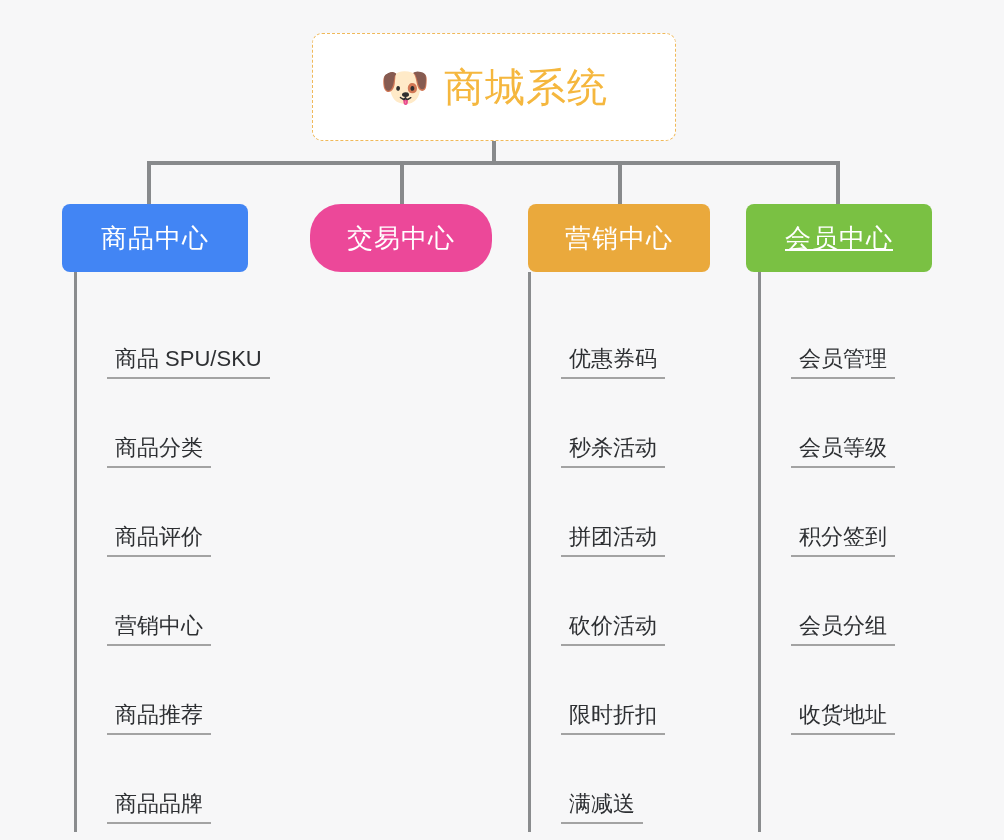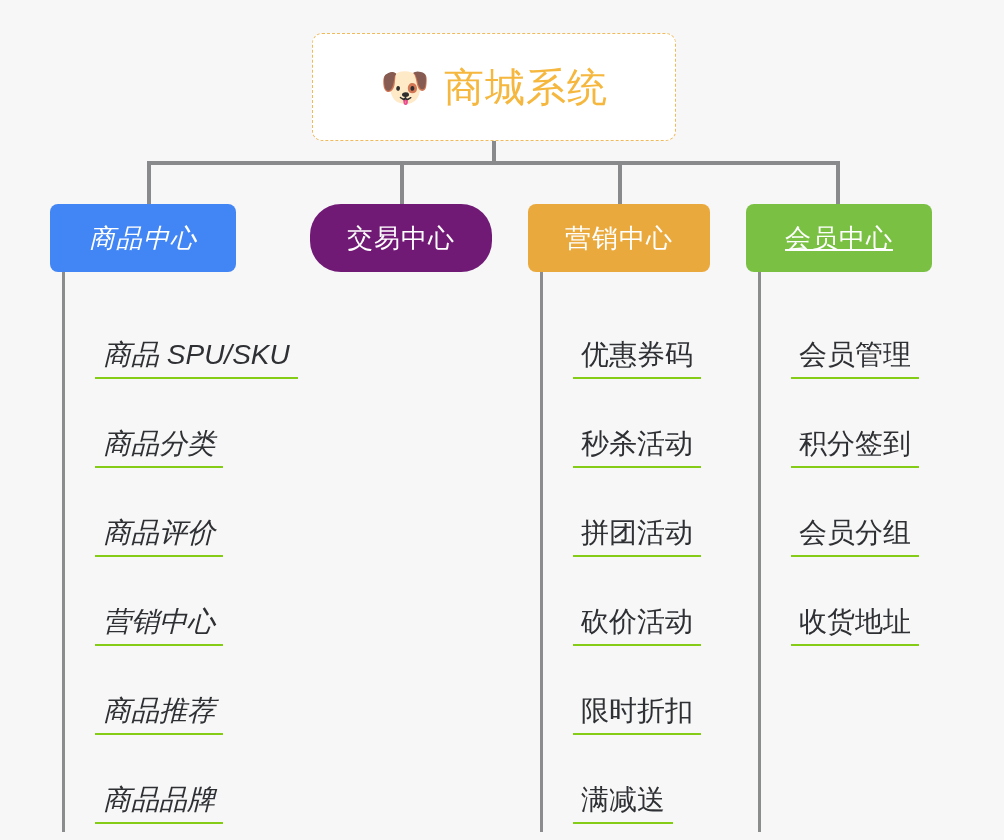--- a/index.html
+++ b/index.html
@@ -94,22 +94,22 @@
   .leaf {
     position: relative;
     height: 89px;
     display: flex;
     align-items: flex-end;
   }
   .leaf-label {
     display: inline-block;
     margin-left: 33px;
     padding: 0 8px 6px 8px;
-    border-bottom: 2px solid #84cc16;
-    font-size: 28px;
+    border-bottom: 2px solid #a3a3a3;
+    font-size: 22px;
     color: #2e3033;
     white-space: nowrap;
     line-height: 1.15;
   }
 </style>
 </head>
 <body>
 
 <div id="canvas">
 
@@ -120,21 +120,21 @@
 
   <div class="conn conn-v" style="left:492px; top:141px; height:24px;"></div>
 
   <div class="conn conn-h" style="left:148px; top:161px; width:692px;"></div>
 
   <div class="conn conn-v" style="left:147px; top:161px; height:45px;"></div>
   <div class="conn conn-v" style="left:400px; top:161px; height:45px;"></div>
   <div class="conn conn-v" style="left:618px; top:161px; height:45px;"></div>
   <div class="conn conn-v" style="left:836px; top:161px; height:45px;"></div>
 
-  <div class="column" style="left:50px; width:186px;font-style:italic;">
+  <div class="column" style="left:62px; width:186px;">
     <div class="cat-box" style="width:186px; background:#4285f4;">
       <span>商品中心</span>
     </div>
     <div class="leaf-stack" style="margin-left:12px;">
       <div class="leaf-trunk" style="height:560px;"></div>
       <div class="leaf">
         <span class="leaf-label">商品 SPU/SKU</span>
       </div>
       <div class="leaf">
         <span class="leaf-label">商品分类</span>
@@ -148,30 +148,30 @@
       <div class="leaf">
         <span class="leaf-label">商品推荐</span>
       </div>
       <div class="leaf">
         <span class="leaf-label">商品品牌</span>
       </div>
     </div>
   </div>
 
   <div class="column" style="left:310px; width:182px;">
-    <div class="cat-box" style="width:182px; background:#701a75;border-radius:31px;">
+    <div class="cat-box" style="width:182px; background:#ec4899;border-radius:31px;">
       <span>交易中心</span>
     </div>
   </div>
 
   <div class="column" style="left:528px; width:182px;">
     <div class="cat-box" style="width:182px; background:#eaa93c;">
       <span>营销中心</span>
     </div>
-    <div class="leaf-stack" style="margin-left:12px;text-align:center;">
+    <div class="leaf-stack" style="text-align:center;">
       <div class="leaf-trunk" style="height:560px;"></div>
       <div class="leaf">
         <span class="leaf-label">优惠券码</span>
       </div>
       <div class="leaf">
         <span class="leaf-label">秒杀活动</span>
       </div>
       <div class="leaf">
         <span class="leaf-label">拼团活动</span>
       </div>
@@ -190,20 +190,23 @@
   <div class="column" style="left:746px; width:186px;">
     <div class="cat-box" style="width:186px; background:#7ac143;text-decoration:underline;">
       <span>会员中心</span>
     </div>
     <div class="leaf-stack" style="margin-left:12px;">
       <div class="leaf-trunk" style="height:560px;"></div>
       <div class="leaf">
         <span class="leaf-label">会员管理</span>
       </div>
       <div class="leaf">
+        <span class="leaf-label">会员等级</span>
+      </div>
+      <div class="leaf">
         <span class="leaf-label">积分签到</span>
       </div>
       <div class="leaf">
         <span class="leaf-label">会员分组</span>
       </div>
       <div class="leaf">
         <span class="leaf-label">收货地址</span>
       </div>
     </div>
   </div>

